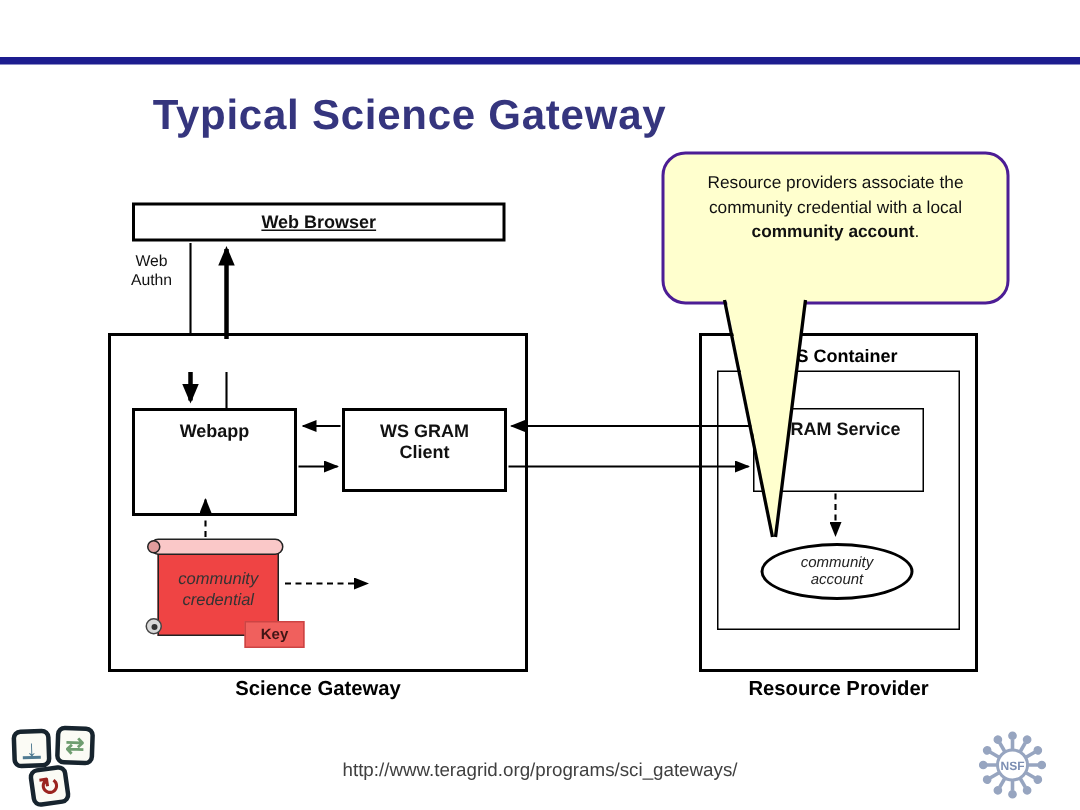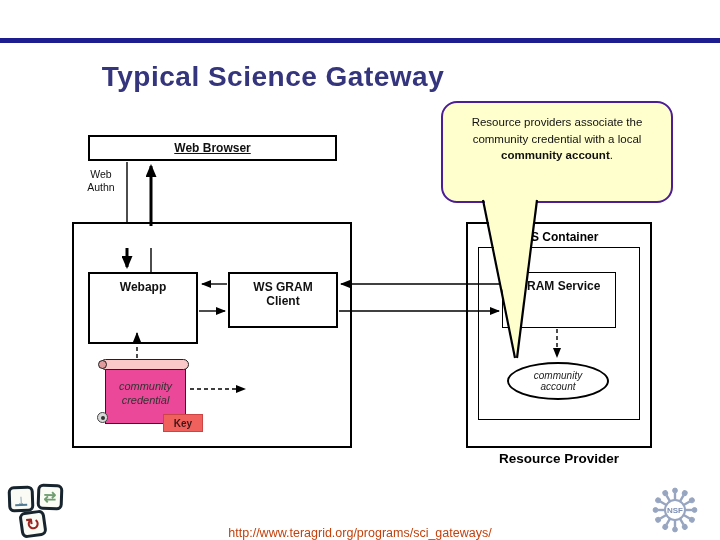--- a/index.html
+++ b/index.html
@@ -33,35 +33,35 @@
   #wsc-box{left:478px;top:247px;width:162px;height:173px;border:1.5px solid #000;background:#fff;}
   #box-gram-service{left:502px;top:272px;width:114px;height:56px;border-width:1.5px;}
 
   #ellipse-account{left:507px;top:362px;width:102px;height:38px;border:2px solid #000;border-radius:50%;
                    background:#fff;display:flex;align-items:center;justify-content:center;z-index:3;}
   #ellipse-account .txt{width:70px;text-align:center;font-style:italic;font-size:10px;line-height:1.15;color:#222;}
 
   #label-web-authn{left:81px;top:168px;width:40px;text-align:center;font-size:10.5px;line-height:1.25;color:#111;}
 
   
-  #scroll-body{left:105px;top:364px;width:81px;height:60px;background:#ec4899;border:1.5px solid #222;
+  #scroll-body{left:105px;top:364px;width:81px;height:60px;background:#ef4444;border:1.5px solid #222;
                display:flex;align-items:center;justify-content:center;}
   #scroll-body .txt{width:70px;text-align:center;font-style:italic;font-size:11px;line-height:1.25;color:#333;}
   #scroll-roll{left:100px;top:359px;width:89px;height:11px;background:#fac8c8;border:1.5px solid #222;border-radius:6px;}
   #scroll-curl-top{left:98px;top:360px;width:9px;height:9px;background:#e09c9c;border:1px solid #222;border-radius:50%;}
   #scroll-curl-bot{left:97px;top:412px;width:11px;height:11px;background:#d9d9d9;border:1px solid #444;border-radius:50%;}
   #scroll-curl-bot:after{content:"";position:absolute;left:3px;top:3px;width:4px;height:4px;background:#333;border-radius:50%;}
 
   #key-badge{left:163px;top:414px;width:40px;height:18px;background:#f0605d;border:1px solid #cc4444;
              display:flex;align-items:center;justify-content:center;font-size:10px;font-weight:bold;color:#401515;z-index:4;}
 
   #label-science-gateway{left:72px;top:451px;width:280px;text-align:center;font-weight:bold;font-size:13.5px;}
   #label-resource-provider{left:466px;top:451px;width:186px;text-align:center;font-weight:bold;font-size:13.5px;}
 
-  #footer-url{left:0;top:506px;width:720px;text-align:center;font-size:12.5px;color:#c2410c;margin-top:20px;}
+  #footer-url{left:0;top:506px;width:720px;text-align:center;font-size:12.5px;color:#404040;}
 
   #connector-svg{left:0;top:0;width:720px;height:540px;z-index:10;pointer-events:none;}
 
   
   .tg-tile{position:absolute;width:26px;height:26px;background:#fbfbf5;border:3px solid #17242e;border-radius:6px;
            display:flex;align-items:center;justify-content:center;font-size:15px;font-weight:bold;box-sizing:border-box;}
   #tg-download{left:8px;top:486px;color:#4f7a91;transform:rotate(-2deg);flex-direction:column;}
   #tg-download .bar{width:12px;height:2px;background:#4f7a91;margin-top:-3px;}
   #tg-download .gl{line-height:14px;}
   #tg-exchange{left:37px;top:484px;color:#6f9d70;transform:rotate(2deg);}
@@ -108,20 +108,21 @@
     <div class="txt">community credential</div>
   </div>
   <div id="scroll-roll" class="abs"></div>
   <div id="scroll-curl-top" class="abs"></div>
   <div id="scroll-curl-bot" class="abs"></div>
 
   <div id="key-badge" class="abs">
     <span>Key</span>
   </div>
 
+  <div id="label-science-gateway" class="abs">Science Gateway</div>
   <div id="label-resource-provider" class="abs">Resource Provider</div>
 
   <svg id="connector-svg" class="abs" viewBox="0 0 720 540">
     <defs>
       <marker id="arr" viewBox="0 0 10 8" refX="9" refY="4" markerWidth="10" markerHeight="8" orient="auto" markerUnits="userSpaceOnUse">
           <path d="M0,0 L10,4 L0,8 z" fill="#000"></path>
         </marker>
       <marker id="arrBig" viewBox="0 0 13 11" refX="11" refY="5.5" markerWidth="13" markerHeight="11" orient="auto" markerUnits="userSpaceOnUse">
           <path d="M0,0 L13,5.5 L0,11 z" fill="#000"></path>
         </marker>

